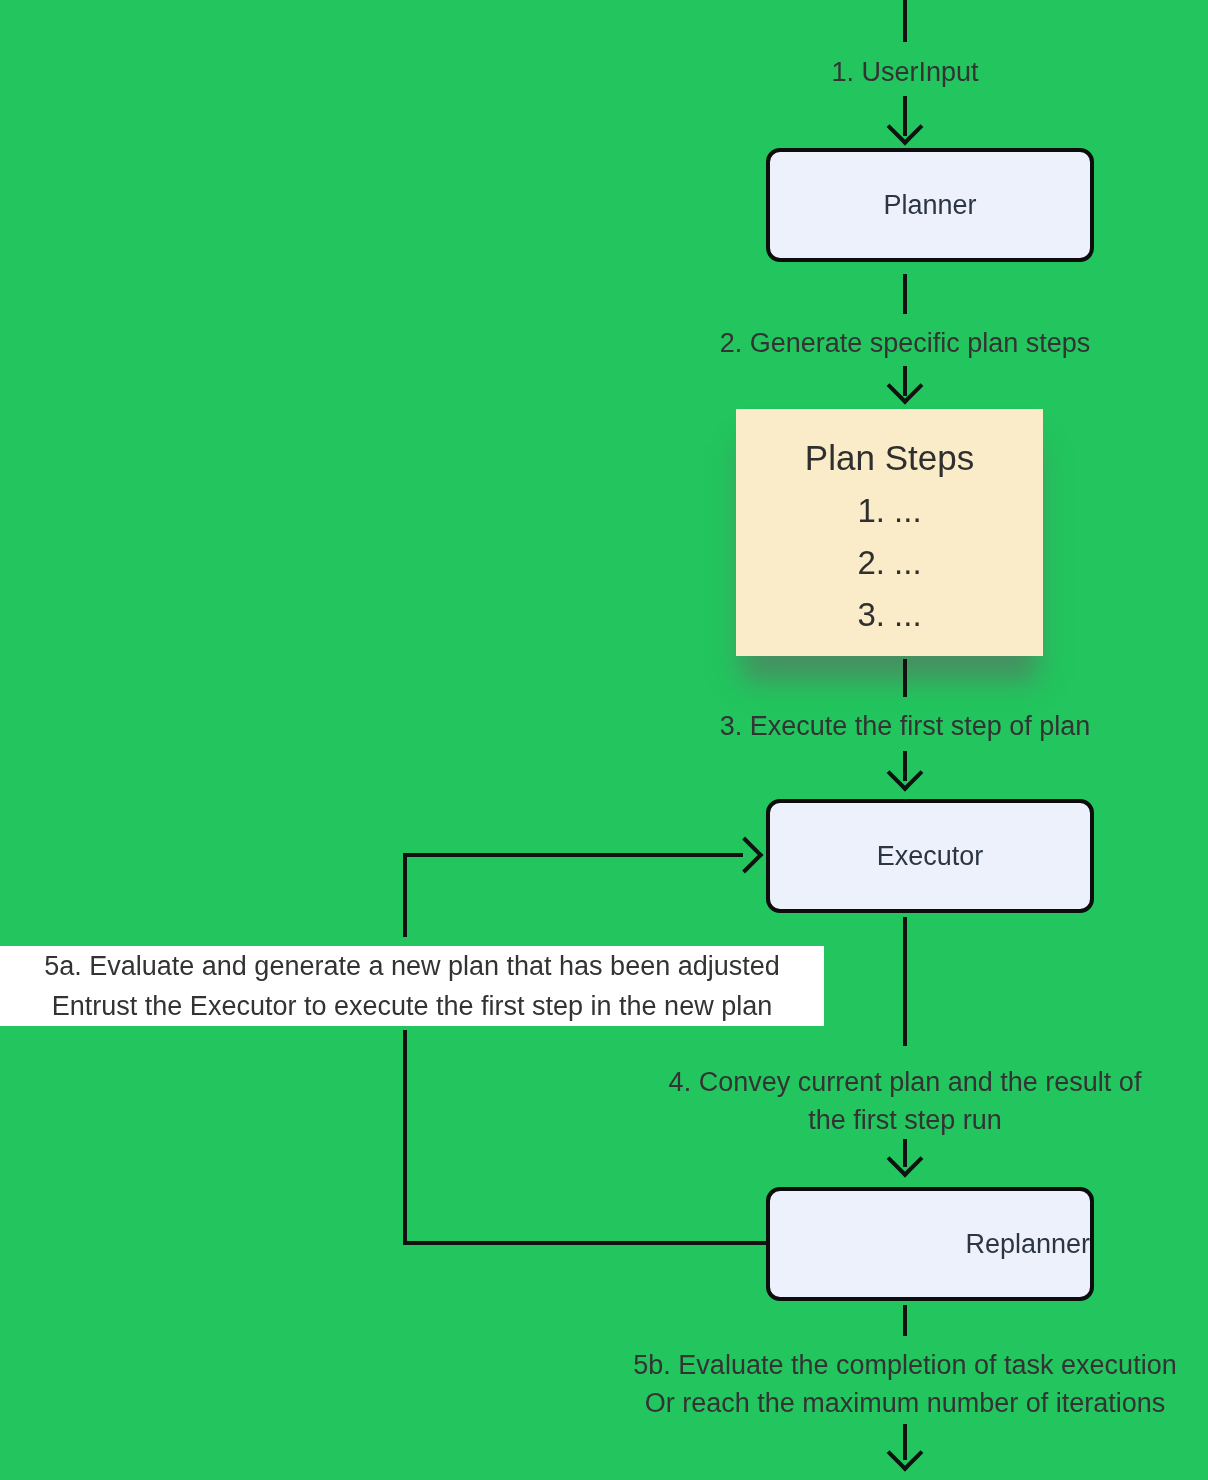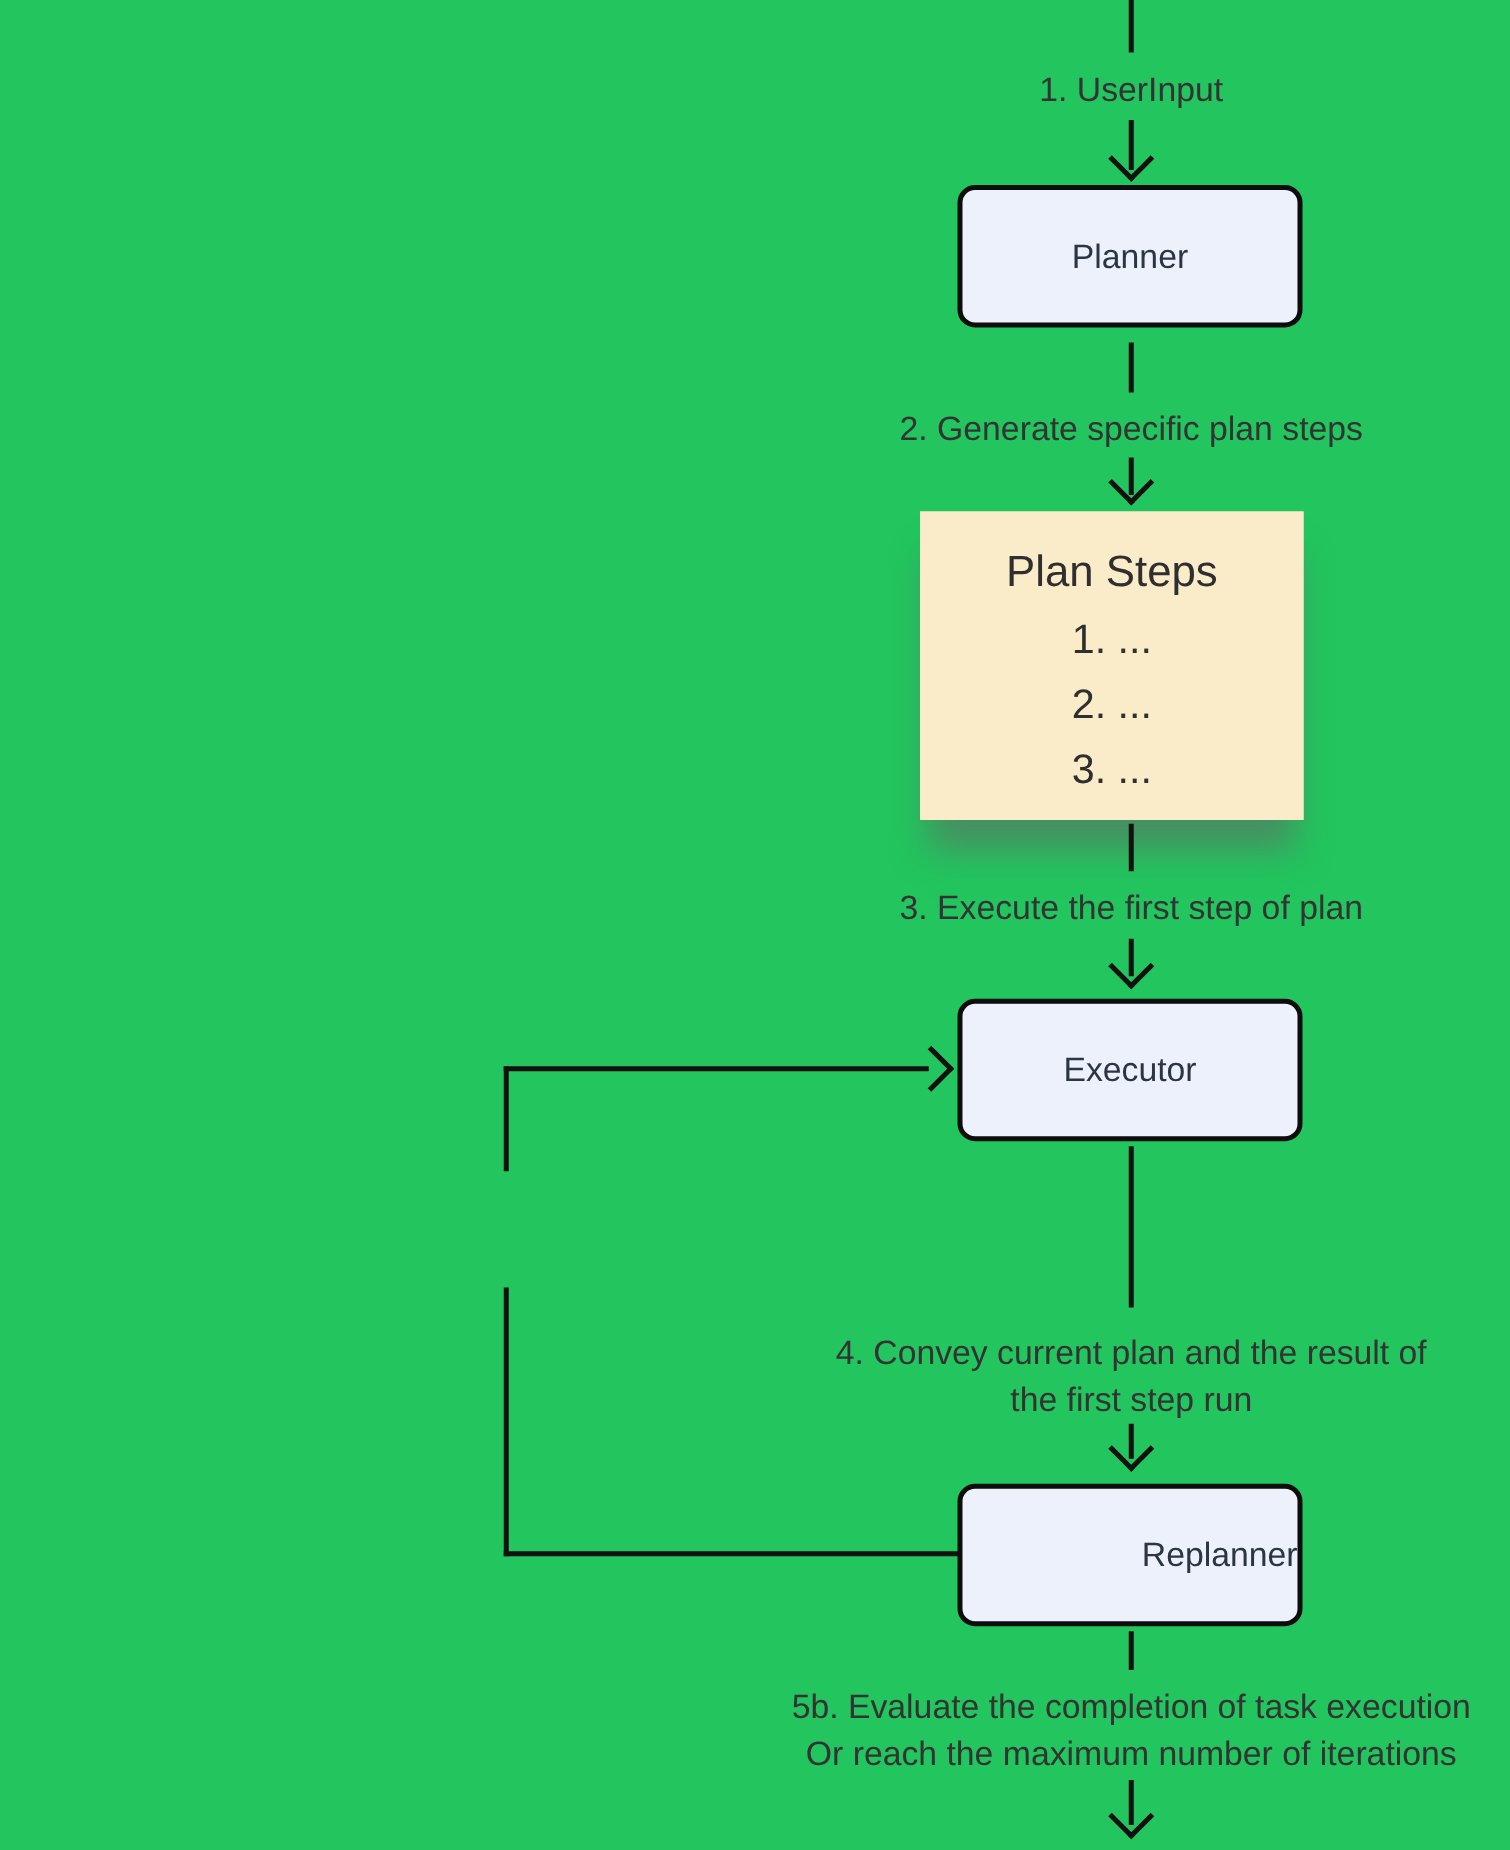--- a/index.html
+++ b/index.html
@@ -39,21 +39,21 @@
     position: absolute; width: 26px; height: 26px;
     border-top: 4px solid var(--line);
     border-right: 4px solid var(--line);
     transform: rotate(45deg);
     z-index: 3;
   }
 
   
   .node {
     position: absolute;
-    width: 276px; height: 114px;
+    width: 328px; height: 114px;
     background: var(--node-fill);
     border: 4px solid var(--node-border);
     border-radius: 14px;
     display: flex; align-items: center; justify-content: center;
     font-size: 27px; color: var(--node-text);
     z-index: 4;
   }
 
   
   .note {
@@ -157,15 +157,17 @@
   <div class="vline" style="left:903px; top:1424px; height:36px;"></div>
   <div class="chev-down" style="left:892px; top:1440px;"></div>
 
   <div class="hline" style="left:403px; top:1241px; width:364px;"></div>
   <div class="vline" style="left:403px; top:1030px; height:215px;"></div>
   <div class="vline" style="left:403px; top:853px; height:84px;"></div>
   <div class="hline" style="left:403px; top:853px; width:340px;"></div>
   <div class="chev-right" style="left:732px; top:842px;"></div>
 
   <div class="elabel elabel-left" style="top:946px;">
+    <div>5a. Evaluate and generate a new plan that has been adjusted</div>
+    <div>Entrust the Executor to execute the first step in the new plan</div>
   </div>
 
 </div>
 
 </body></html>

